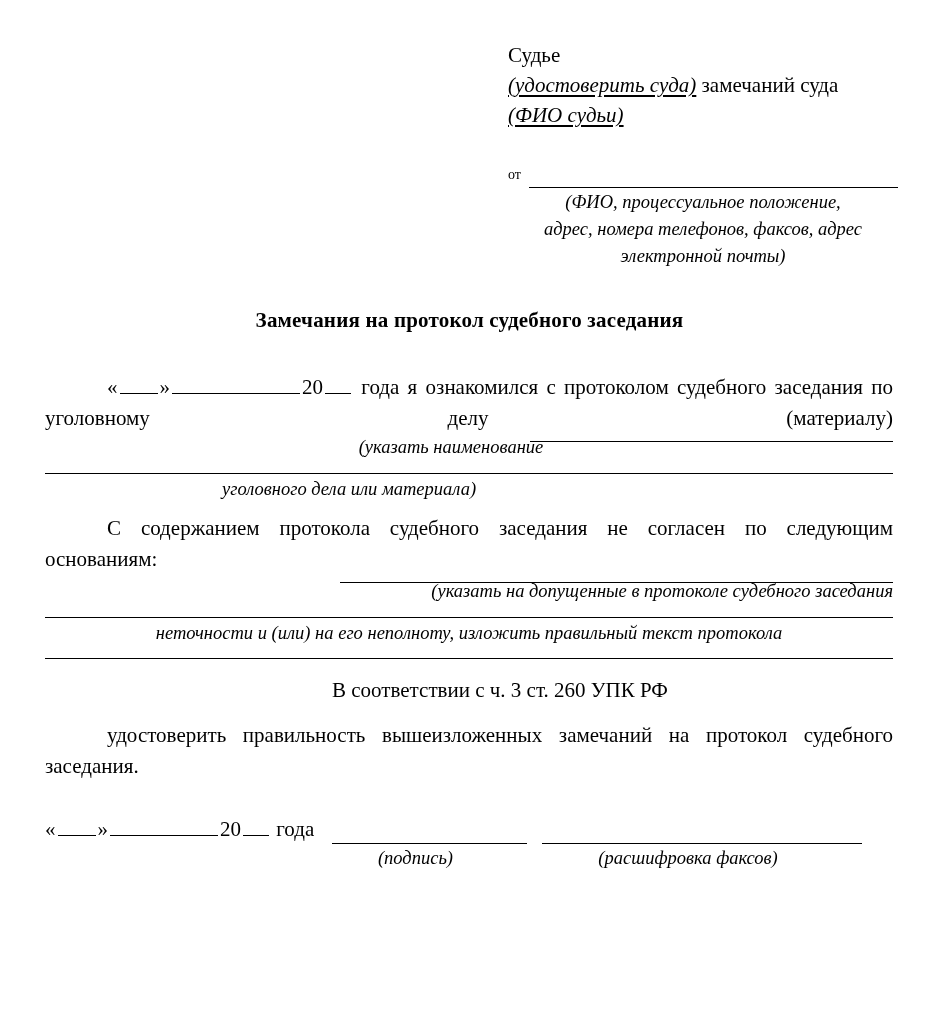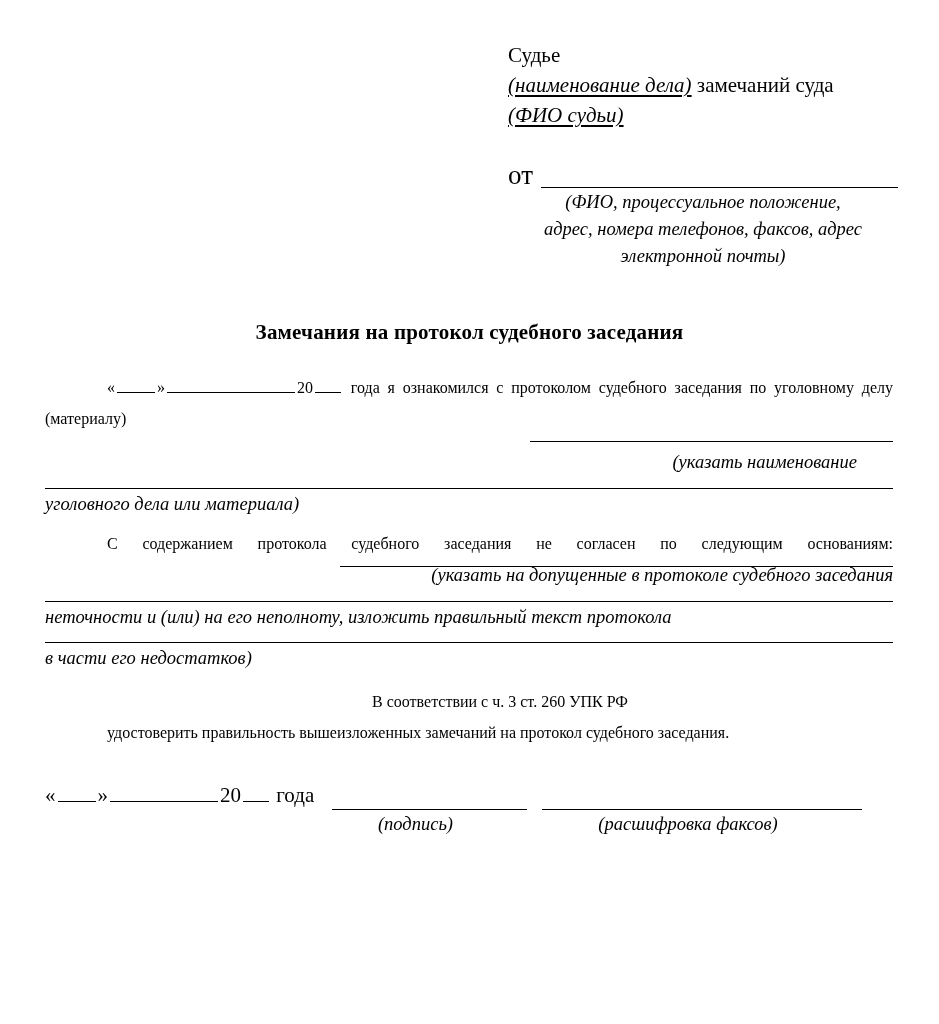--- a/index.html
+++ b/index.html
@@ -43,21 +43,21 @@
 
   .from-block {
     position: absolute;
     left: 508px;
     top: 162px;
     width: 390px;
   }
   .from-row {
     display: flex;
     align-items: flex-end;
-    font-size: 27px;
+    font-size: 14px;
     line-height: 26px;
   }
   .from-label { white-space: nowrap; }
   .from-rule {
     flex: 1;
     border-bottom: 1.6px solid #000;
     margin-left: 8px;
     height: 18px;
   }
   .from-caption {
@@ -65,38 +65,38 @@
     font-size: 18.5px;
     line-height: 25px;
     text-align: center;
     margin-top: 2px;
   }
 
   
   .doc-title {
     position: absolute;
     left: 0;
-    top: 320px;
+    top: 308px;
     width: 939px;
     text-align: center;
     font-weight: bold;
     font-size: 21px;
     letter-spacing: 0.2px;
   }
 
   
   .body-area {
     position: absolute;
     left: 45px;
     top: 372px;
     width: 848px;
   }
 
   .para {
-    font-size: 16px;
+    font-size: 21px;
     line-height: 31px;
     text-align: justify;
     text-justify: inter-word;
   }
   .para.indent { text-indent: 62px; }
   .para.just-all { text-align-last: justify; }
 
   .blank {
     display: inline-block;
     border-bottom: 1.6px solid #000;
@@ -113,21 +113,21 @@
     border-bottom: 1.6px solid #000;
     height: 0.95em;
     vertical-align: baseline;
   }
 
   .caption {
     font-style: italic;
     font-size: 18.5px;
     line-height: 24px;
   }
-  .caption.center { }
+  .caption.center { text-align: center; }
 
   .rule-full {
     border-bottom: 1.6px solid #000;
     width: 848px;
     height: 0;
   }
 
   .row-caption-right {
     text-align: right;
     font-style: italic;
@@ -168,21 +168,21 @@
 </head>
 <body>
 
 <div class="page">
 
   <div class="header-block">
     <div class="hdr-line">
       <span>Судье</span>
     </div>
     <div class="hdr-line">
-      <span class="ital-ul">(наименование дела)</span><span> замечаний суда</span>
+      <span class="ital-ul">(удостоверить суда)</span><span> замечаний суда</span>
     </div>
     <div class="hdr-line">
       <span class="ital-ul">(ФИО судьи)</span>
     </div>
   </div>
 
   <div class="from-block">
     <div class="from-row">
       <span class="from-label">от</span>
       <span class="from-rule"></span>
@@ -197,21 +197,21 @@
   <div class="body-area">
 
     <div class="para indent just-all" style="text-indent:62px; text-align:justify; text-align-last:justify;">
       <span>«</span><span class="blank blank-sm"></span><span>»</span><span class="blank blank-md"></span><span>20</span><span class="blank blank-xs"></span><span> года я ознакомился с протоколом судебного заседания по уголовному делу (материалу)</span>
     </div>
 
     <div style="position:relative; height:0;">
       <span class="inline-rule" style="position:absolute; left:485px; top:-8px; width:363px;"></span>
     </div>
 
-    <div class="row-caption-right" style="padding-right:36px; margin-top:16px;">(указать наименование</div>
+    <div class="row-caption-right" style="padding-right:36px; margin-top:1px;text-align:center;">(указать наименование</div>
 
     <div class="rule-full" style="margin-top:14px;"></div>
 
     <div class="caption center" style="margin-top:3px; padding-right:240px;">уголовного дела или материала)</div>
 
     <div class="para indent just-all" style="margin-top:12px;">
       <span>С содержанием протокола судебного заседания не согласен по следующим основаниям:</span>
     </div>
 
     <div style="position:relative; height:0;">
@@ -219,28 +219,27 @@
     </div>
 
     <div class="row-caption-right" style="margin-top:4px;">(указать на допущенные в протоколе судебного заседания</div>
 
     <div class="rule-full" style="margin-top:14px;"></div>
 
     <div class="caption center" style="margin-top:3px;">неточности и (или) на его неполноту, изложить правильный текст протокола</div>
 
     <div class="rule-full" style="margin-top:13px;"></div>
 
-    <div class="caption center" style="margin-top:3px; padding-right:60px;">в части его недостатков)</div>
 
     <div class="para" style="margin-top:16px; text-indent:62px; text-align:center;">
       <span>В соответствии с ч. 3 ст. 260 УПК РФ</span>
     </div>
 
 
-    <div class="para indent" style="text-align:justify;">
+    <div class="para indent" style="margin-top:14px; text-align:justify;">
       <span>удостоверить правильность вышеизложенных замечаний на протокол судебного заседания.</span>
     </div>
 
     <div style="margin-top:32px;">
       <div class="sig-row">
         <span class="sig-date"><span>«</span><span class="blank blank-sm"></span><span>»</span><span class="blank" style="width:108px;"></span><span>20</span><span class="blank blank-xs"></span><span> года</span></span>
         <span class="sig-rule-1"></span>
         <span class="sig-rule-2"></span>
       </div>
       <div class="sig-captions">

